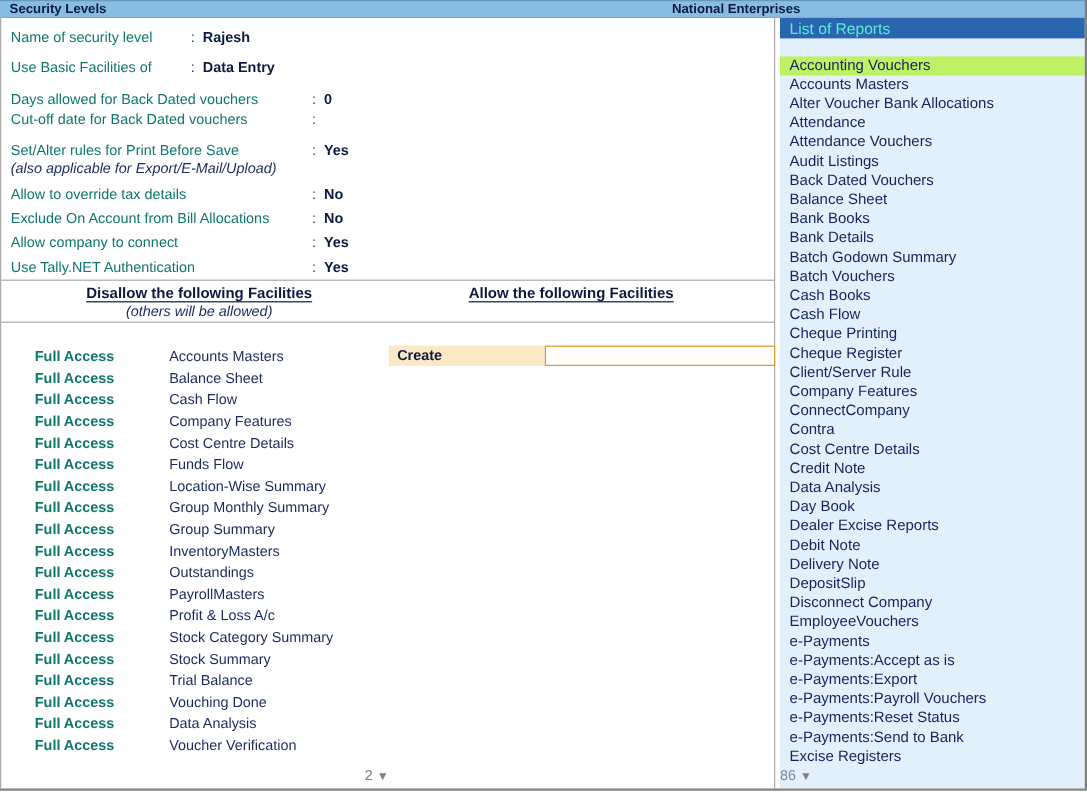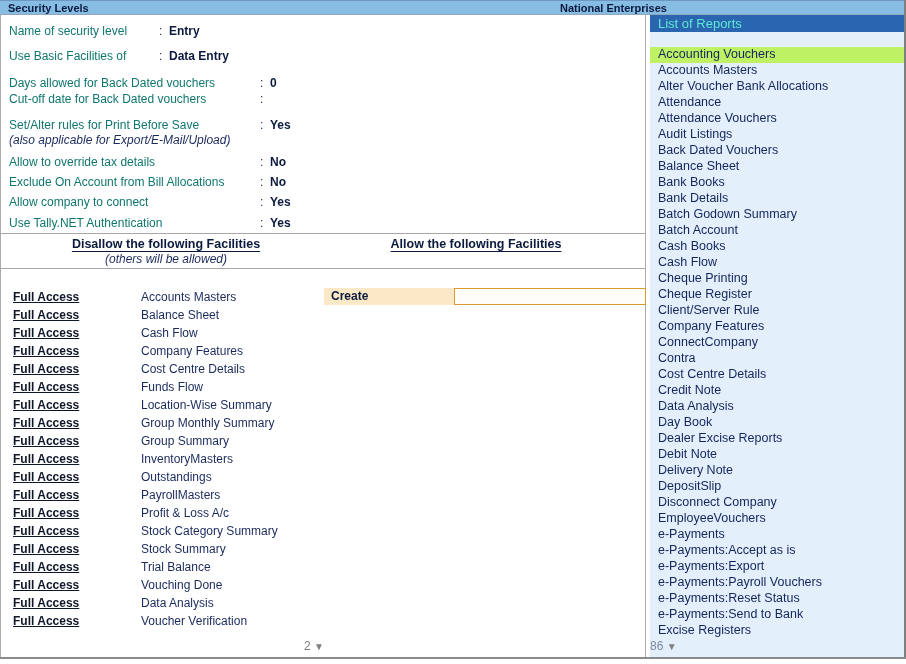--- a/index.html
+++ b/index.html
@@ -30,21 +30,21 @@
   .fnote { position:absolute; left:8px; font-size:12px; font-style:italic; color:#1A2A5C; white-space:nowrap; }
 
   .hline { position:absolute; left:0; width:644px; height:1px; background:#A8A8A8; }
 
   .sec-head { position:absolute; text-align:center; }
   .sec-title { font-size:12.5px; font-weight:bold; color:#0B1A3E; text-decoration:underline; text-underline-offset:3px; }
   .sec-sub { font-size:12px; font-style:italic; color:#1A2A5C; margin-top:1px; }
 
   .facilities { position:absolute; left:0; top:275px; width:330px; height:349px; }
   .facility-row { position:absolute; left:0; width:330px; height:18px; font-size:12px; white-space:nowrap; }
-  .facility-row .access { position:absolute; left:12px; font-weight:bold; color:#0f172a;text-decoration:underline; }
+  .facility-row .access { position:absolute; left:28px; font-weight:bold; color:#0f766e; }
   .facility-row .fname { position:absolute; left:140px; color:#1A2A5C; }
 
   .create-row { position:absolute; left:323px; top:273px; width:322px; height:17px;padding-left:21px; }
   .create-cell { position:absolute; left:0; top:0; width:130px; height:17px; background:#FAE8C6; }
   .create-cell span { position:absolute; left:7px; top:1px; font-size:12px; font-weight:bold; color:#0B1A3E; }
   .create-input { position:absolute; left:130px; top:0; width:192px; height:17px;
     border:1px solid #D79C30; background:#FFFDF8; font-size:12px; padding:0 4px; outline:none;
     font-family:"Liberation Sans", sans-serif; color:#0B1A3E; }
 
   .pager { position:absolute; font-size:12px; color:#7b7b7b; white-space:nowrap; }
@@ -70,21 +70,21 @@
   <div class="topbar">
     <span class="topbar-title">Security Levels</span>
     <span class="topbar-company">National Enterprises</span>
   </div>
 
   <div class="main">
 
     <div class="frow col1" style="top:9px">
       <span class="flabel">Name of security level</span>
       <span class="fcolon">:</span>
-      <span class="fvalue">Entry</span>
+      <span class="fvalue">Rajesh</span>
     </div>
     <div class="frow col1" style="top:34px">
       <span class="flabel">Use Basic Facilities of</span>
       <span class="fcolon">:</span>
       <span class="fvalue">Data Entry</span>
     </div>
     <div class="frow col2" style="top:61px">
       <span class="flabel">Days allowed for Back Dated vouchers</span>
       <span class="fcolon">:</span>
       <span class="fvalue">0</span>
@@ -257,21 +257,21 @@
         <div class="report-row" style="top: 128px;">
           <span>Bank Books</span>
         </div>
         <div class="report-row" style="top: 144px;">
           <span>Bank Details</span>
         </div>
         <div class="report-row" style="top: 160px;">
           <span>Batch Godown Summary</span>
         </div>
         <div class="report-row" style="top: 176px;">
-          <span>Batch Account</span>
+          <span>Batch Vouchers</span>
         </div>
         <div class="report-row" style="top: 192px;">
           <span>Cash Books</span>
         </div>
         <div class="report-row" style="top: 208px;">
           <span>Cash Flow</span>
         </div>
         <div class="report-row" style="top: 224px;">
           <span>Cheque Printing</span>
         </div>

